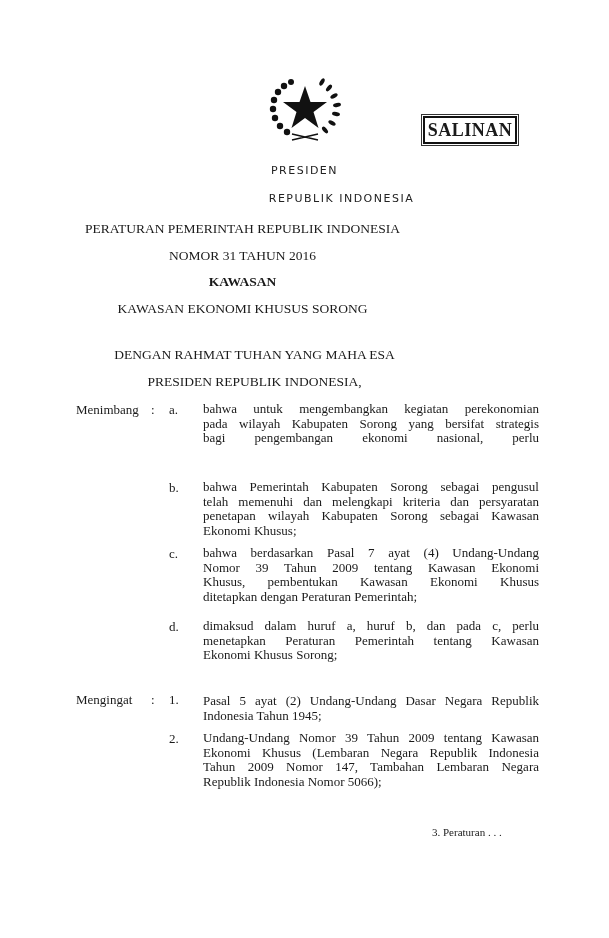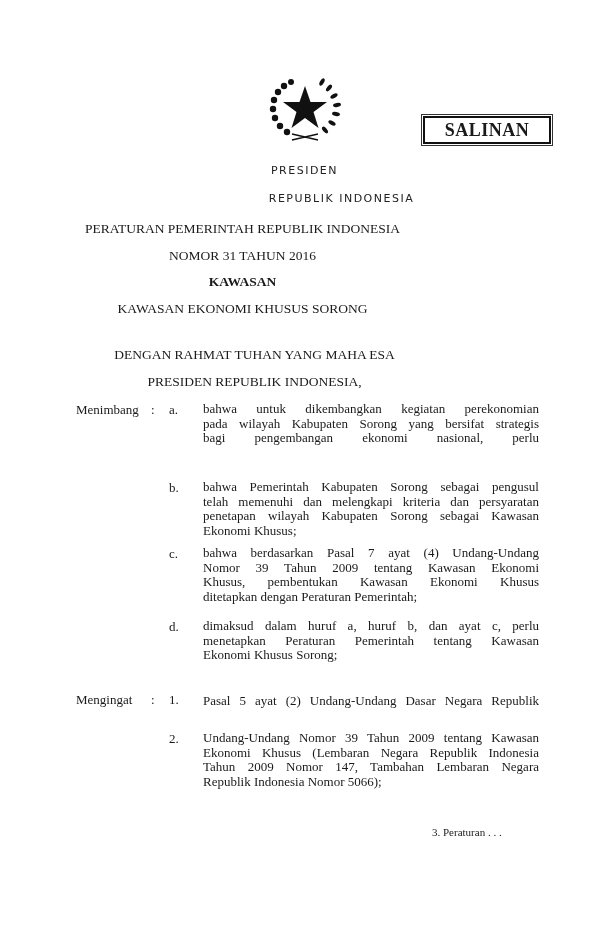--- a/index.html
+++ b/index.html
@@ -6,21 +6,21 @@
   body {
     width: 609px; height: 938px; position: relative; overflow: hidden;
     font-family: "DejaVu Serif", "Liberation Serif", serif;
     color: #1a1a1a;
   }
   .page { position: absolute; left: 0; top: 0; width: 609px; height: 938px; }
 
   .emblem { position: absolute; left: 266px; top: 72px; width: 78px; height: 72px; }
 
   .salinan-box {
-    position: absolute; left: 423px; top: 116px; width: 128px; height: 28px;
+    position: absolute; left: 423px; top: 116px; width: 94px; height: 28px;
     border: 2px solid #111; box-sizing: border-box;
     display: flex; align-items: center; justify-content: center;
   }
   .salinan-box::before {
     content: ""; position: absolute; left: -4px; top: -4px; right: -4px; bottom: -4px;
     border: 1px solid #333;
   }
   .salinan-text {
     font-family: "Liberation Serif", serif; font-weight: bold; font-size: 18px; letter-spacing: 0.5px;
   }
@@ -97,21 +97,21 @@
   <div class="center-line" style="top:301px;">KAWASAN EKONOMI KHUSUS SORONG</div>
 
   <div class="center-line" style="top:347px; left:12px;">DENGAN RAHMAT TUHAN YANG MAHA ESA</div>
   <div class="center-line" style="top:374px; left:12px;">PRESIDEN REPUBLIK INDONESIA,</div>
 
   <div class="label" style="left:69px; top:402px;">Menimbang</div>
   <div class="colon" style="left:151px; top:402px;">:</div>
 
   <div class="marker" style="left:169px; top:402px;">a.</div>
   <div class="para" style="top:402px;">
-    <span class="ln">bahwa untuk dikembangkan kegiatan perekonomian</span>
+    <span class="ln">bahwa untuk mengembangkan kegiatan perekonomian</span>
     <span class="ln">pada wilayah Kabupaten Sorong yang bersifat strategis</span>
     <span class="ln">bagi pengembangan ekonomi nasional, perlu</span>
   </div>
 
   <div class="marker" style="left:169px; top:480px;">b.</div>
   <div class="para" style="top:480px;">
     <span class="ln">bahwa Pemerintah Kabupaten Sorong sebagai pengusul</span>
     <span class="ln">telah memenuhi dan melengkapi kriteria dan persyaratan</span>
     <span class="ln">penetapan wilayah Kabupaten Sorong sebagai Kawasan</span>
     <span class="ln last">Ekonomi Khusus;</span>
@@ -120,31 +120,32 @@
   <div class="marker" style="left:169px; top:546px;">c.</div>
   <div class="para" style="top:546px;">
     <span class="ln">bahwa berdasarkan Pasal 7 ayat (4) Undang-Undang</span>
     <span class="ln">Nomor 39 Tahun 2009 tentang Kawasan Ekonomi</span>
     <span class="ln">Khusus, pembentukan Kawasan Ekonomi Khusus</span>
     <span class="ln last">ditetapkan dengan Peraturan Pemerintah;</span>
   </div>
 
   <div class="marker" style="left:169px; top:619px;">d.</div>
   <div class="para" style="top:619px;">
-    <span class="ln">dimaksud dalam huruf a, huruf b, dan ayat c, perlu</span>
+    <span class="ln">dimaksud dalam huruf a, huruf b, dan pada c, perlu</span>
     <span class="ln">menetapkan Peraturan Pemerintah tentang Kawasan</span>
     <span class="ln last">Ekonomi Khusus Sorong;</span>
   </div>
 
   <div class="label" style="left:69px; top:692px;">Mengingat</div>
   <div class="colon" style="left:151px; top:692px;">:</div>
 
   <div class="marker" style="left:169px; top:692px;">1.</div>
   <div class="para" style="top:694px;">
     <span class="ln">Pasal 5 ayat (2) Undang-Undang Dasar Negara Republik</span>
+    <span class="ln last">Indonesia Tahun 1945;</span>
   </div>
 
   <div class="marker" style="left:169px; top:731px;">2.</div>
   <div class="para" style="top:731px;">
     <span class="ln">Undang-Undang Nomor 39 Tahun 2009 tentang Kawasan</span>
     <span class="ln">Ekonomi Khusus (Lembaran Negara Republik Indonesia</span>
     <span class="ln">Tahun 2009 Nomor 147, Tambahan Lembaran Negara</span>
     <span class="ln last">Republik Indonesia Nomor 5066);</span>
   </div>
 

